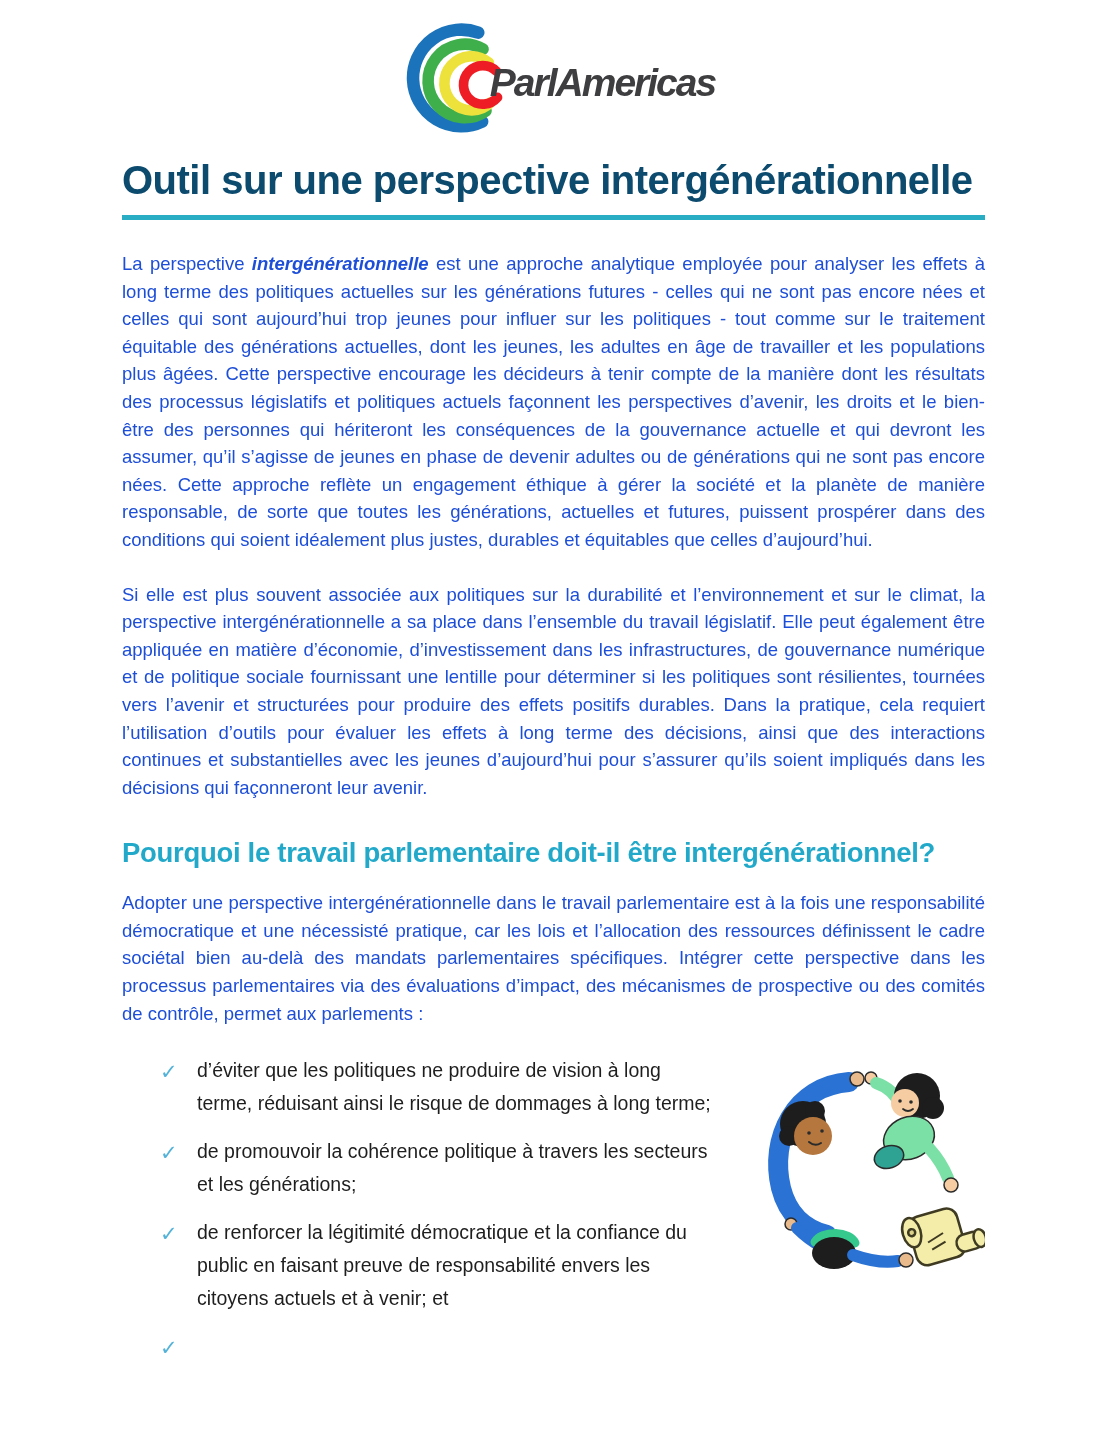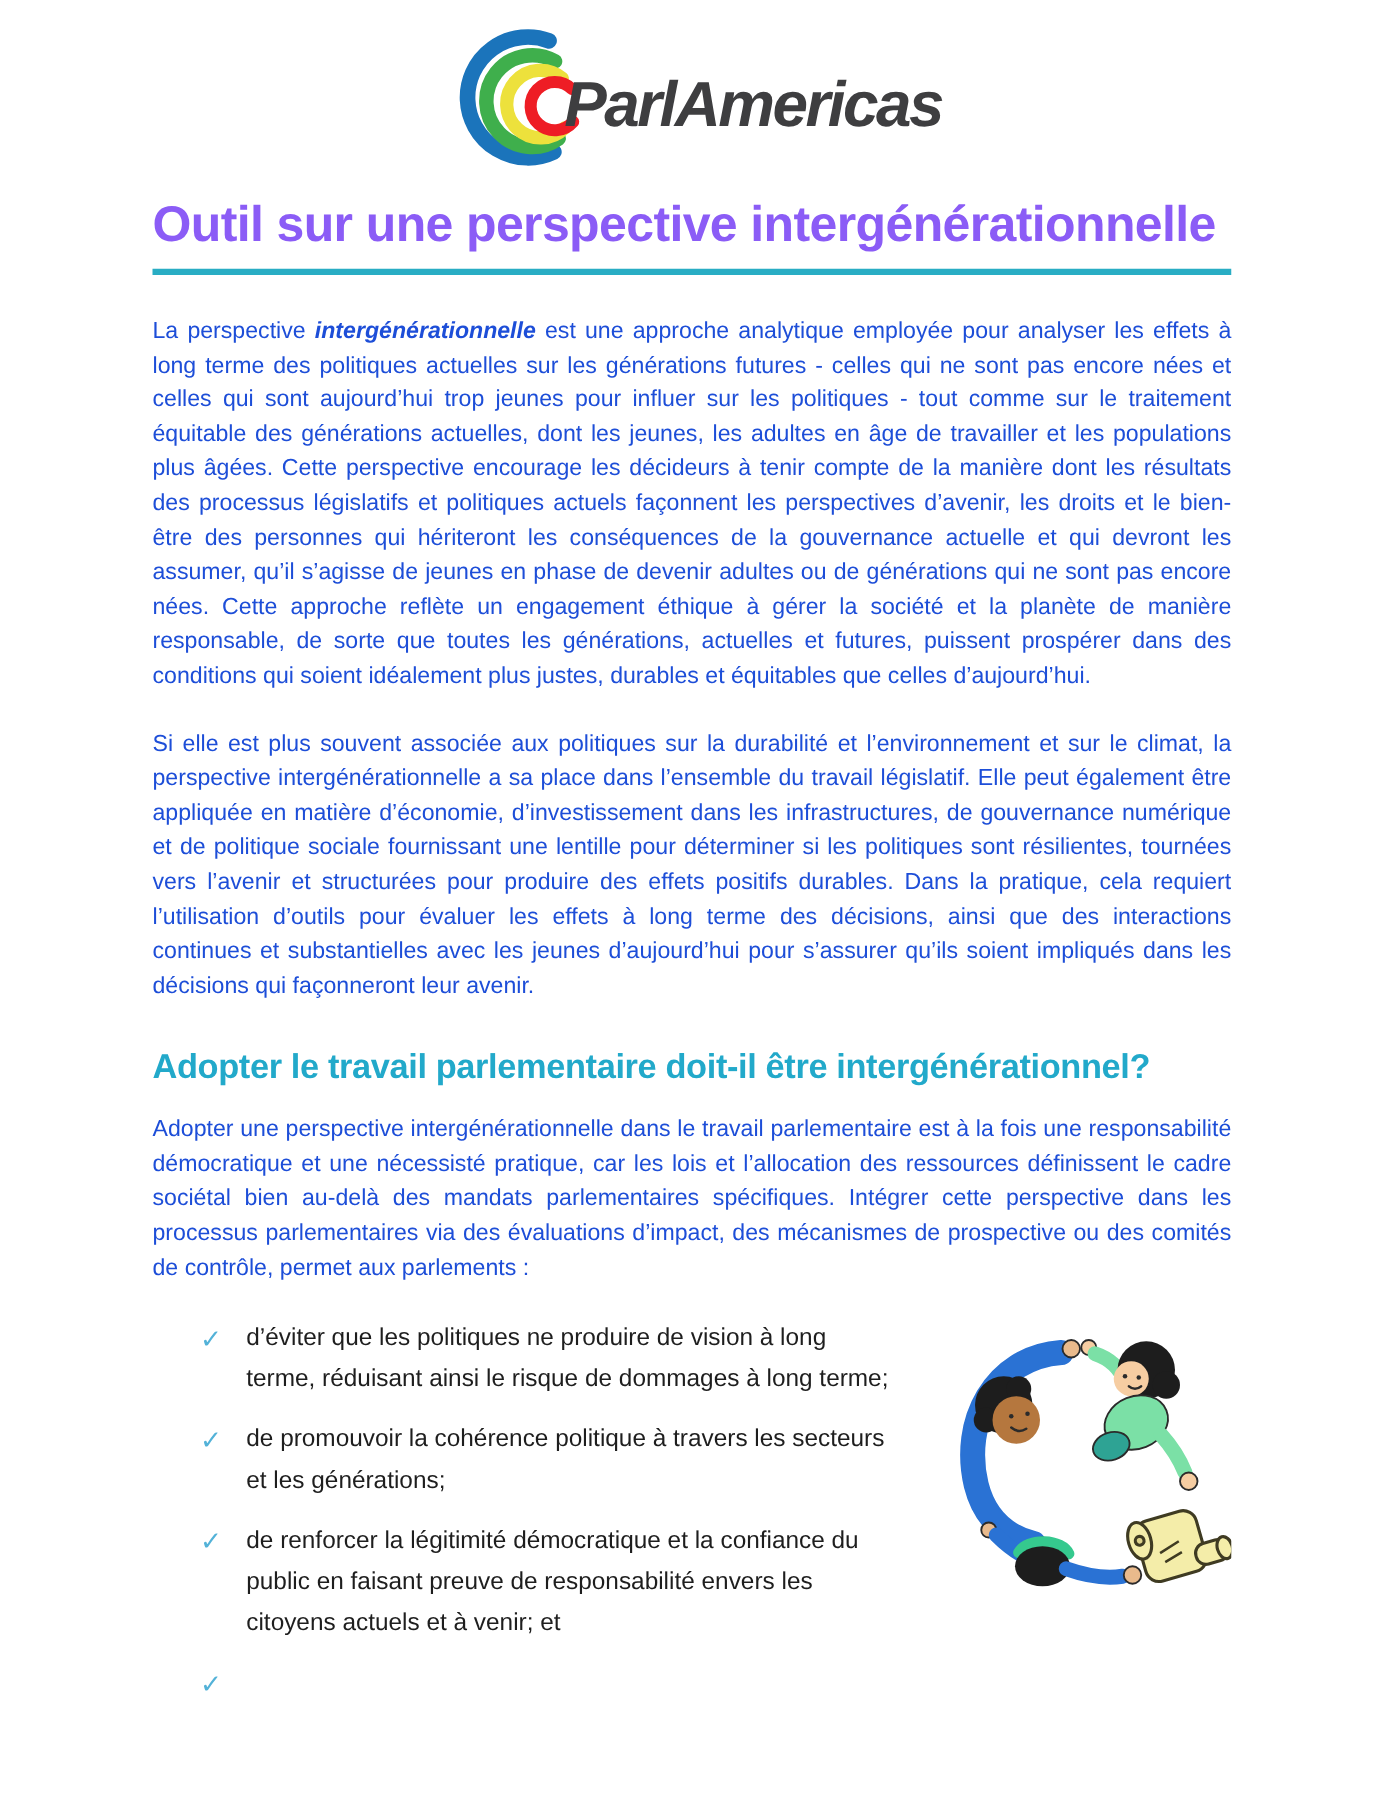--- a/index.html
+++ b/index.html
@@ -17,34 +17,34 @@
   .header {
     padding-top: 20px;
     height: 120px;
     display: flex;
     align-items: center;
     justify-content: center;
   }
   .logo { display: flex; align-items: center; }
   .logo-arcs { width: 128px; height: 114px; }
   .logo-text {
-    font-size: 51px;
+    font-size: 39px;
     font-weight: 700;
     font-style: italic;
     color: #3e3e40;
     letter-spacing: -2px;
     margin-left: -30px;
     padding-top: 6px;
   }
 
   
   h1.doc-title {
     font-size: 40px;
     font-weight: 700;
-    color: #8b5cf6;
+    color: #0c4a6e;
     letter-spacing: -0.5px;
     margin: 18px 0 12px 0;
   }
   .accent-rule {
     border: none;
     height: 5px;
     background: #29adc4;
     margin: 0 0 30px 0;
   }
 
@@ -116,21 +116,21 @@
 
   <div class="content">
 
     <h1 class="doc-title">Outil sur une perspective intergénérationnelle</h1>
     <hr class="accent-rule">
 
     <p class="body-text"><span>La perspective </span><em class="em-bold-italic">intergénérationnelle</em><span> est une approche analytique employée pour analyser les effets à long terme des politiques actuelles sur les générations futures - celles qui ne sont pas encore nées et celles qui sont aujourd’hui trop jeunes pour influer sur les politiques - tout comme sur le traitement équitable des générations actuelles, dont les jeunes, les adultes en âge de travailler et les populations plus âgées. Cette perspective encourage les décideurs à tenir compte de la manière dont les résultats des processus législatifs et politiques actuels façonnent les perspectives d’avenir, les droits et le bien-être des personnes qui hériteront les conséquences de la gouvernance actuelle et qui devront les assumer, qu’il s’agisse de jeunes en phase de devenir adultes ou de générations qui ne sont pas encore nées. Cette approche reflète un engagement éthique à gérer la société et la planète de manière responsable, de sorte que toutes les générations, actuelles et futures, puissent prospérer dans des conditions qui soient idéalement plus justes, durables et équitables que celles d’aujourd’hui.</span></p>
 
     <p class="body-text">Si elle est plus souvent associée aux politiques sur la durabilité et l’environnement et sur le climat, la perspective intergénérationnelle a sa place dans l’ensemble du travail législatif. Elle peut également être appliquée en matière d’économie, d’investissement dans les infrastructures, de gouvernance numérique et de politique sociale fournissant une lentille pour déterminer si les politiques sont résilientes, tournées vers l’avenir et structurées pour produire des effets positifs durables. Dans la pratique, cela requiert l’utilisation d’outils pour évaluer les effets à long terme des décisions, ainsi que des interactions continues et substantielles avec les jeunes d’aujourd’hui pour s’assurer qu’ils soient impliqués dans les décisions qui façonneront leur avenir.</p>
 
-    <h2 class="section-heading">Adopter le travail parlementaire doit-il être intergénérationnel?</h2>
+    <h2 class="section-heading">Pourquoi le travail parlementaire doit-il être intergénérationnel?</h2>
 
     <p class="body-text">Adopter une perspective intergénérationnelle dans le travail parlementaire est à la fois une responsabilité démocratique et une nécessisté pratique, car les lois et l’allocation des ressources définissent le cadre sociétal bien au-delà des mandats parlementaires spécifiques. Intégrer cette perspective dans les processus parlementaires via des évaluations d’impact, des mécanismes de prospective ou des comités de contrôle, permet aux parlements :</p>
 
     <div class="bullet-area">
 
       <div class="illustration">
         <svg viewBox="0 0 248 226" width="248" height="226" aria-hidden="true">
 
           <g>
             <path d="M 112 26 C 58 30 32 82 44 132 C 51 160 70 174 90 179" fill="none" stroke="#2a72d4" stroke-width="20" stroke-linecap="round"></path>

